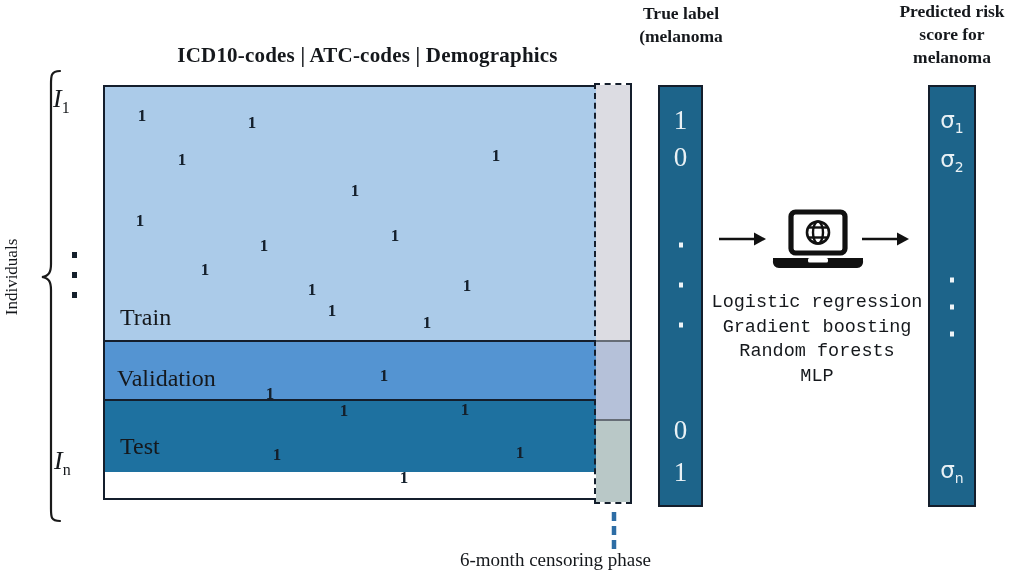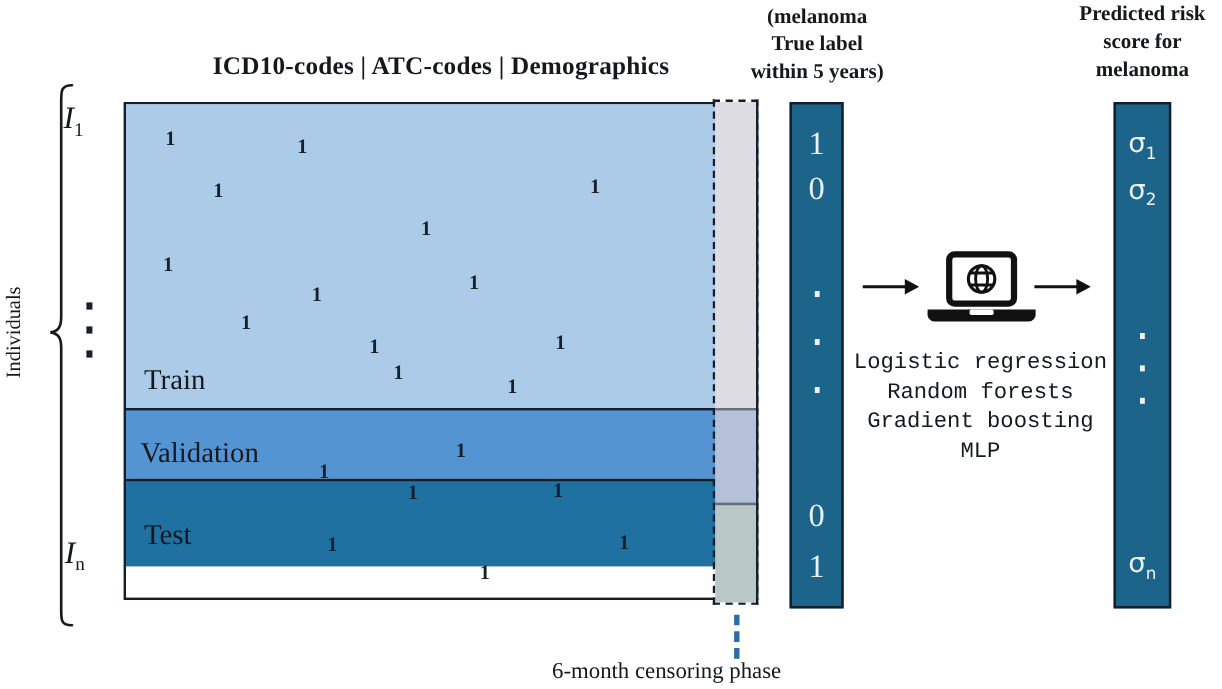--- a/index.html
+++ b/index.html
@@ -121,23 +121,22 @@
     <div class="seg seg-train" style="background: rgb(220, 220, 226);"></div>
     <div class="seg seg-validation" style="background: rgb(181, 193, 217);"></div>
     <div class="seg seg-test" style="background: rgb(185, 200, 199);"></div>
   </div>
   <svg class="pointer-dashes" width="10" height="42" viewBox="0 0 10 42">
     <line x1="5" y1="0" x2="5" y2="42" stroke="#2d6da5" stroke-width="4.5" stroke-dasharray="9 5"></line>
   </svg>
   <div class="censor-caption">6-month censoring phase</div>
 
   <div class="col-heading heading-true">
+    <div>True label</div>
     <div>(melanoma</div>
-    <div>True label</div>
-    <div>within 5 years)</div>
   </div>
   <div class="vcol col-true" style="background: rgb(29, 100, 138);">
       <span class="val" style="top: 33px;">1</span>
       <span class="val" style="top: 70px;">0</span>
       <i class="dot" style="top: 158px;"></i>
       <i class="dot" style="top: 198px;"></i>
       <i class="dot" style="top: 238px;"></i>
       <span class="val" style="top: 343px;">0</span>
       <span class="val" style="top: 385px;">1</span>
     </div>
@@ -154,22 +153,22 @@
     <line x1="36" y1="28.5" x2="56" y2="28.5" stroke="#111" stroke-width="2.4"></line>
     <path d="M1,49 h90 v3 a6,6 0 0 1 -6,7 H7 a6,6 0 0 1 -6,-7 z" fill="#111"></path>
     <rect x="36" y="49" width="20" height="4.5" rx="1.5" fill="#fff"></rect>
   </svg>
   <svg class="arrow arrow-right" width="48" height="18" viewBox="0 0 48 18">
     <line x1="1" y1="9" x2="37" y2="9" stroke="#111" stroke-width="2.6"></line>
     <polygon points="36,2.5 48,9 36,15.5" fill="#111"></polygon>
   </svg>
   <div class="methods">
       <div>Logistic regression</div>
+      <div>Gradient boosting</div>
       <div>Random forests</div>
-      <div>Gradient boosting</div>
       <div>MLP</div>
     </div>
 
   <div class="col-heading heading-pred">
     <div>Predicted risk</div>
     <div>score for</div>
     <div>melanoma</div>
   </div>
   <div class="vcol col-pred" style="background: rgb(29, 100, 138);">
       <span class="val" style="top: 33px;">σ<sub>1</sub></span>

